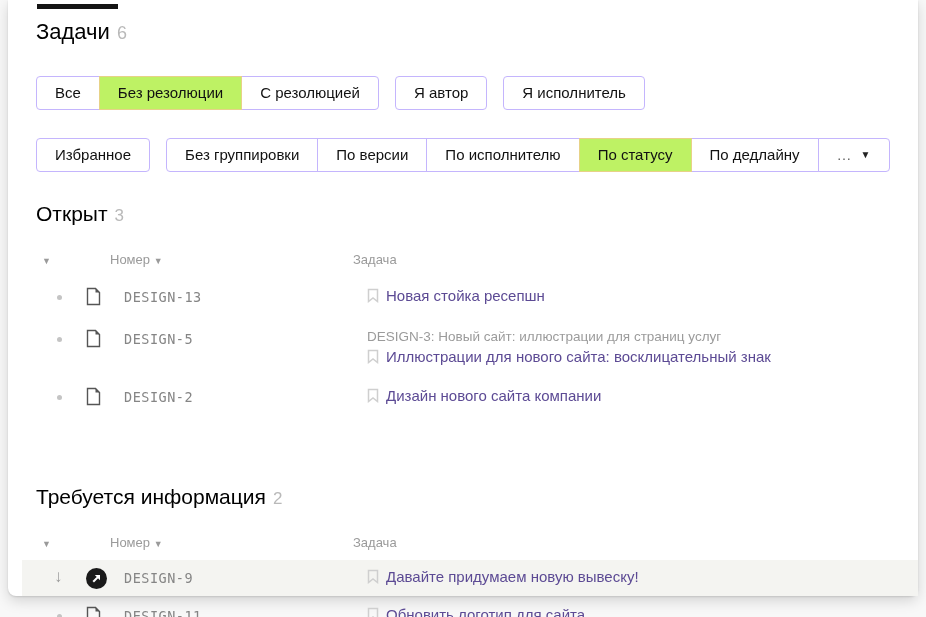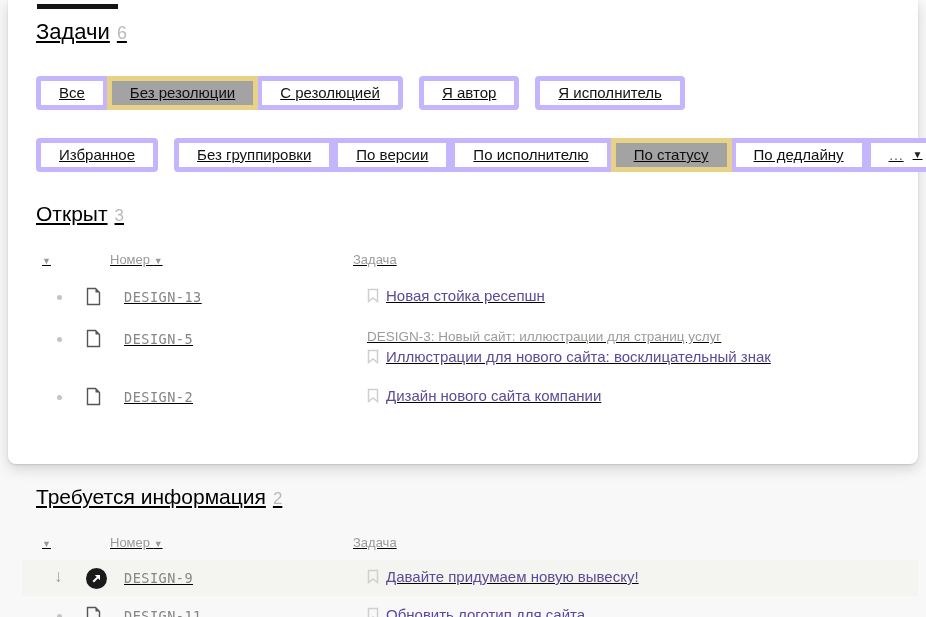--- a/index.html
+++ b/index.html
@@ -3,47 +3,46 @@
 <meta charset="utf-8">
 <style>
   html,body{margin:0;padding:0;}
   body{
     width:926px;height:617px;position:relative;overflow:hidden;
     background:#f8f8f8;
     font-family:"Liberation Sans",sans-serif;
     -webkit-font-smoothing:antialiased;
   }
   .card{
-    position:absolute;left:8px;top:0;width:910px;height:464px;
+    position:absolute;left:8px;top:0;width:910px;height:596px;
     background:#fff;border-radius:0 0 8px 8px;
     box-shadow:0 1px 2px rgba(0,0,0,.12),0 5px 14px rgba(0,0,0,.15);
     box-sizing:border-box;
-    text-decoration:underline;
   }
   .content{padding:0 28px;}
   .tab-indicator{width:81px;height:5px;background:#141414;margin:4px 0 0 1px;}
   .page-title{margin:10px 0 0 0;font-size:22px;font-weight:400;color:#000;line-height:26px;}
   .count{color:#b9b9b9;font-size:18px;margin-left:7px;font-weight:400;}
   .sec-count{color:#b9b9b9;font-size:17px;margin-left:7px;font-weight:400;}
 
   .btn-row{display:flex;align-items:center;gap:16px;}
   .btn-row.r1{margin-top:30px;}
   .btn-row.r2{margin-top:28px;}
   .btn-group{display:flex;}
   .btn{
     height:34px;line-height:32px;padding:0 18px;box-sizing:border-box;
-    background:#fff;border:5px solid #c4b5fd;border-radius:4px;
+    background:#fff;border:1px solid #c4b5fd;border-radius:4px;
     font-size:15px;color:#111;cursor:pointer;white-space:nowrap;
     font-family:"Liberation Sans",sans-serif;display:flex;align-items:center;gap:9px;
   }
   .btn-group .btn{border-radius:0;}
   .btn-group .btn + .btn{margin-left:-1px;}
   .btn-group .btn:first-child{border-radius:4px 0 0 4px;}
   .btn-group .btn:last-child{border-radius:0 4px 4px 0;}
-  .btn.active{background:#a3a3a3;border-color:#e7d287;position:relative;z-index:1;}
+  .btn.active{background:#bef264;border-color:#e7d287;position:relative;z-index:1;}
   .caret{font-size:10px;color:#222;line-height:1;}
   .more-dots{color:#666;}
 
   .section-title{margin:28px 0 0 0;font-size:21px;font-weight:400;color:#000;line-height:28px;}
   .sec2{margin-top:64px;}
 
   .tgrid{display:grid;grid-template-columns:36px 38px 243px 1fr;align-items:flex-start;}
   .thead{margin-top:21px;color:#9a9a9a;font-size:13px;line-height:18px;}
   .thead .tri{font-size:9px;color:#9a9a9a;}
   .th-ind{padding-left:6px;}

